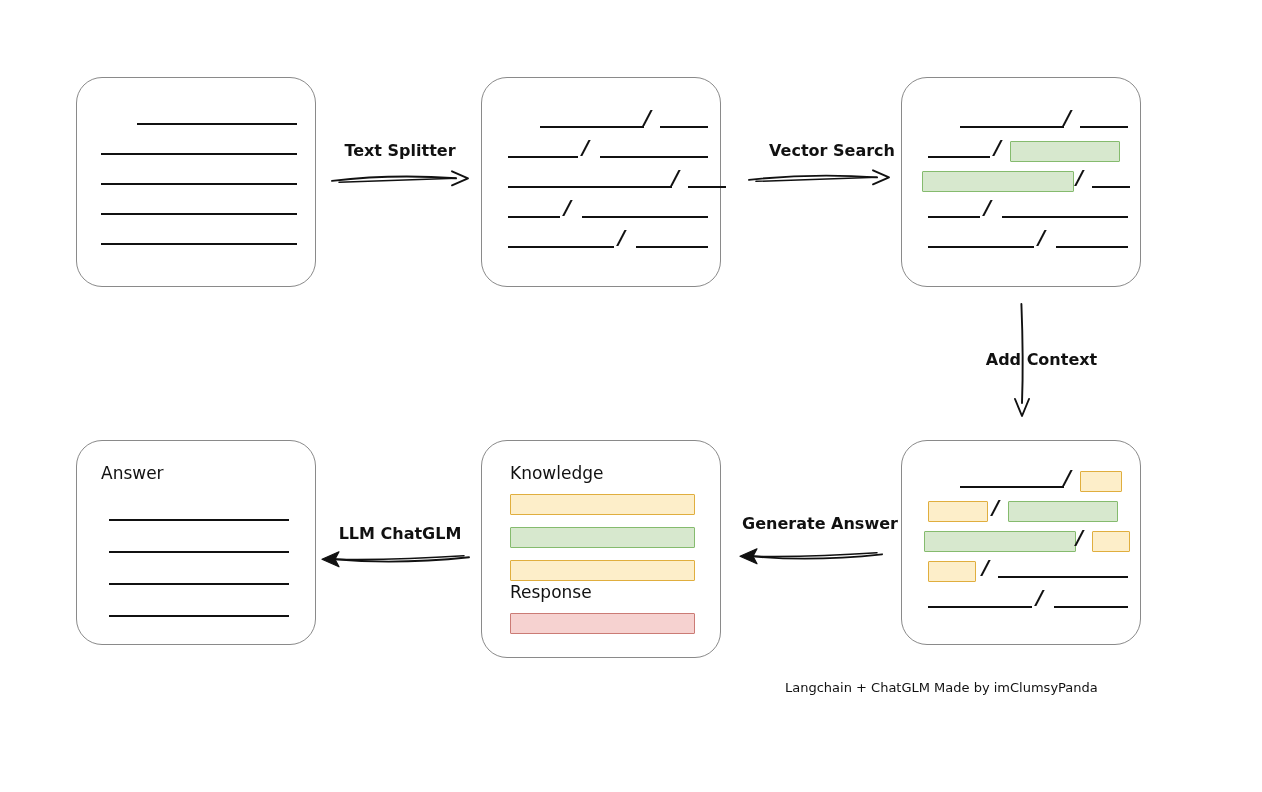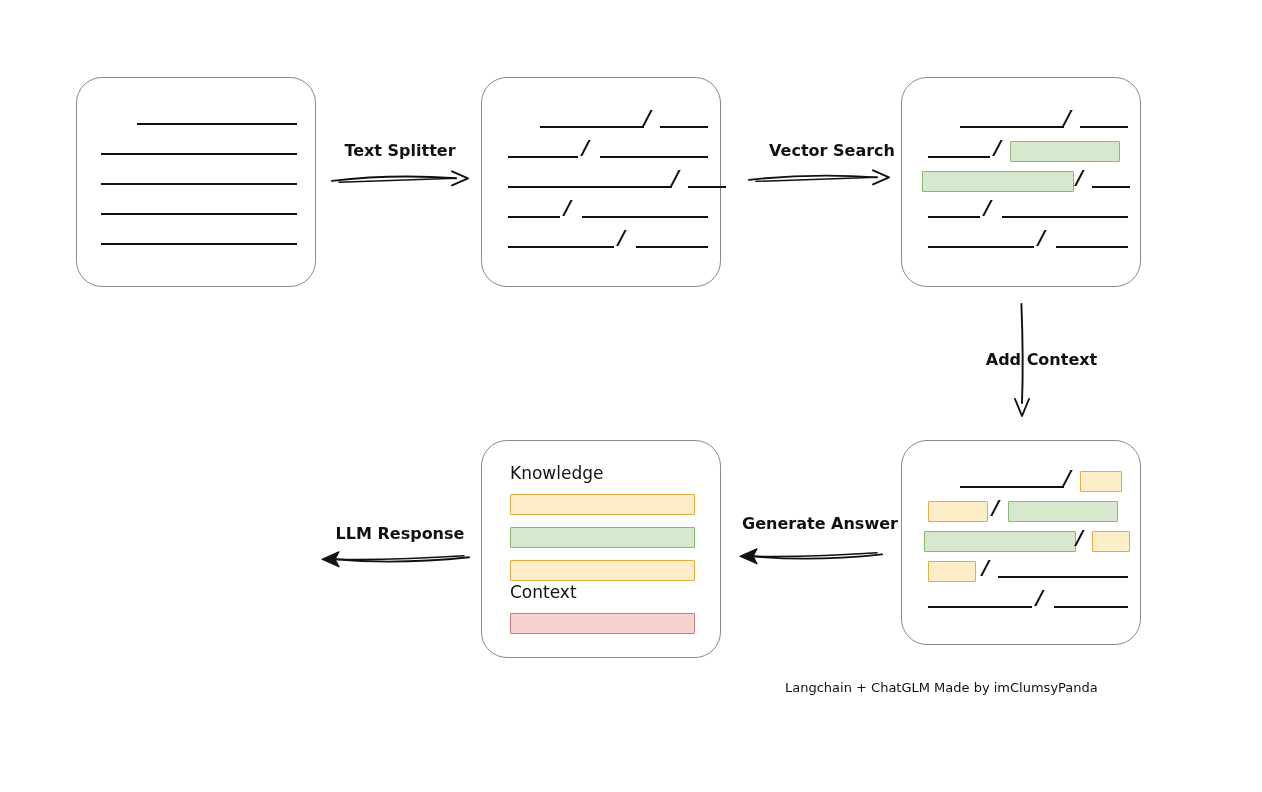--- a/index.html
+++ b/index.html
@@ -156,22 +156,29 @@
       <div class="slash" style="left: 80px; top: 116px;">/</div>
       <div class="rule" style="left: 26px; top: 165px; width: 104px;"></div>
       <div class="rule" style="left: 152px; top: 165px; width: 74px;"></div>
       <div class="slash" style="left: 134px; top: 146px;">/</div>
     </div>
     <div class="card" style="left: 481px; top: 440px; width: 240px; height: 218px;">
       <div class="card-label" style="left: 28px; top: 22px;">Knowledge</div>
       <div class="chip yellow" style="left: 28px; top: 53px; width: 185px;"></div>
       <div class="chip green" style="left: 28px; top: 86px; width: 185px;"></div>
       <div class="chip yellow" style="left: 28px; top: 119px; width: 185px;"></div>
-      <div class="card-label" style="left: 28px; top: 141px;">Context</div>
+      <div class="card-label" style="left: 28px; top: 141px;">Response</div>
       <div class="chip red" style="left: 28px; top: 172px; width: 185px;"></div>
+    </div>
+    <div class="card" style="left: 76px; top: 440px; width: 240px; height: 205px;">
+      <div class="card-label" style="left: 24px; top: 22px;">Answer</div>
+      <div class="rule" style="left: 32px; top: 78px; width: 180px;"></div>
+      <div class="rule" style="left: 32px; top: 110px; width: 180px;"></div>
+      <div class="rule" style="left: 32px; top: 142px; width: 180px;"></div>
+      <div class="rule" style="left: 32px; top: 174px; width: 180px;"></div>
     </div>
     <div class="arrow" style="left: 331px; top: 170px; width: 137px; height: 16px;">
       <svg width="137" height="16" viewBox="0 0 137 16">
         <path d="M 1 10.82 Q 61.65 3.8200000000000003 125 8.32" fill="none" stroke="#111111" stroke-width="1.9" stroke-linecap="round"></path>
         <path d="M 8 12.32 Q 68.5 10.32 125 8.32" fill="none" stroke="#111111" stroke-width="1.5" stroke-linecap="round"></path>
         <path d="M 121 1.3200000000000003 L 137 8.32 L 121 15.32" fill="none" stroke="#111111" stroke-width="1.9" stroke-linejoin="round" stroke-linecap="round"></path>
       </svg>
     </div>
     <div class="arrow-label" style="left: 325px; top: 141px; width: 150px;">Text Splitter</div>
     <div class="arrow" style="left: 748px; top: 168px; width: 141px; height: 18px;">
@@ -197,15 +204,15 @@
       </svg>
     </div>
     <div class="arrow-label" style="left: 735px; top: 514px; width: 170px;">Generate Answer</div>
     <div class="arrow" style="left: 322px; top: 551px; width: 148px; height: 16px;">
       <svg width="148" height="16" viewBox="0 0 148 16">
         <path d="M 147 6.32 Q 74 13.82 13 8.32" fill="none" stroke="#111111" stroke-width="1.9" stroke-linecap="round"></path>
         <path d="M 142 4.82 Q 74 9.32 13 8.32" fill="none" stroke="#111111" stroke-width="1.5" stroke-linecap="round"></path>
         <path d="M 0 8.32 L 17 0.8200000000000003 L 13 8.32 L 17 15.82 Z" fill="#111111" stroke="#111111" stroke-width="1.2" stroke-linejoin="round"></path>
       </svg>
     </div>
-    <div class="arrow-label" style="left: 320px; top: 524px; width: 160px;">LLM Response</div>
+    <div class="arrow-label" style="left: 320px; top: 524px; width: 160px;">LLM ChatGLM</div>
     <div class="credit" style="left: 785px; top: 680px;">Langchain + ChatGLM Made by imClumsyPanda</div>
   </div>
 
 </body></html>

